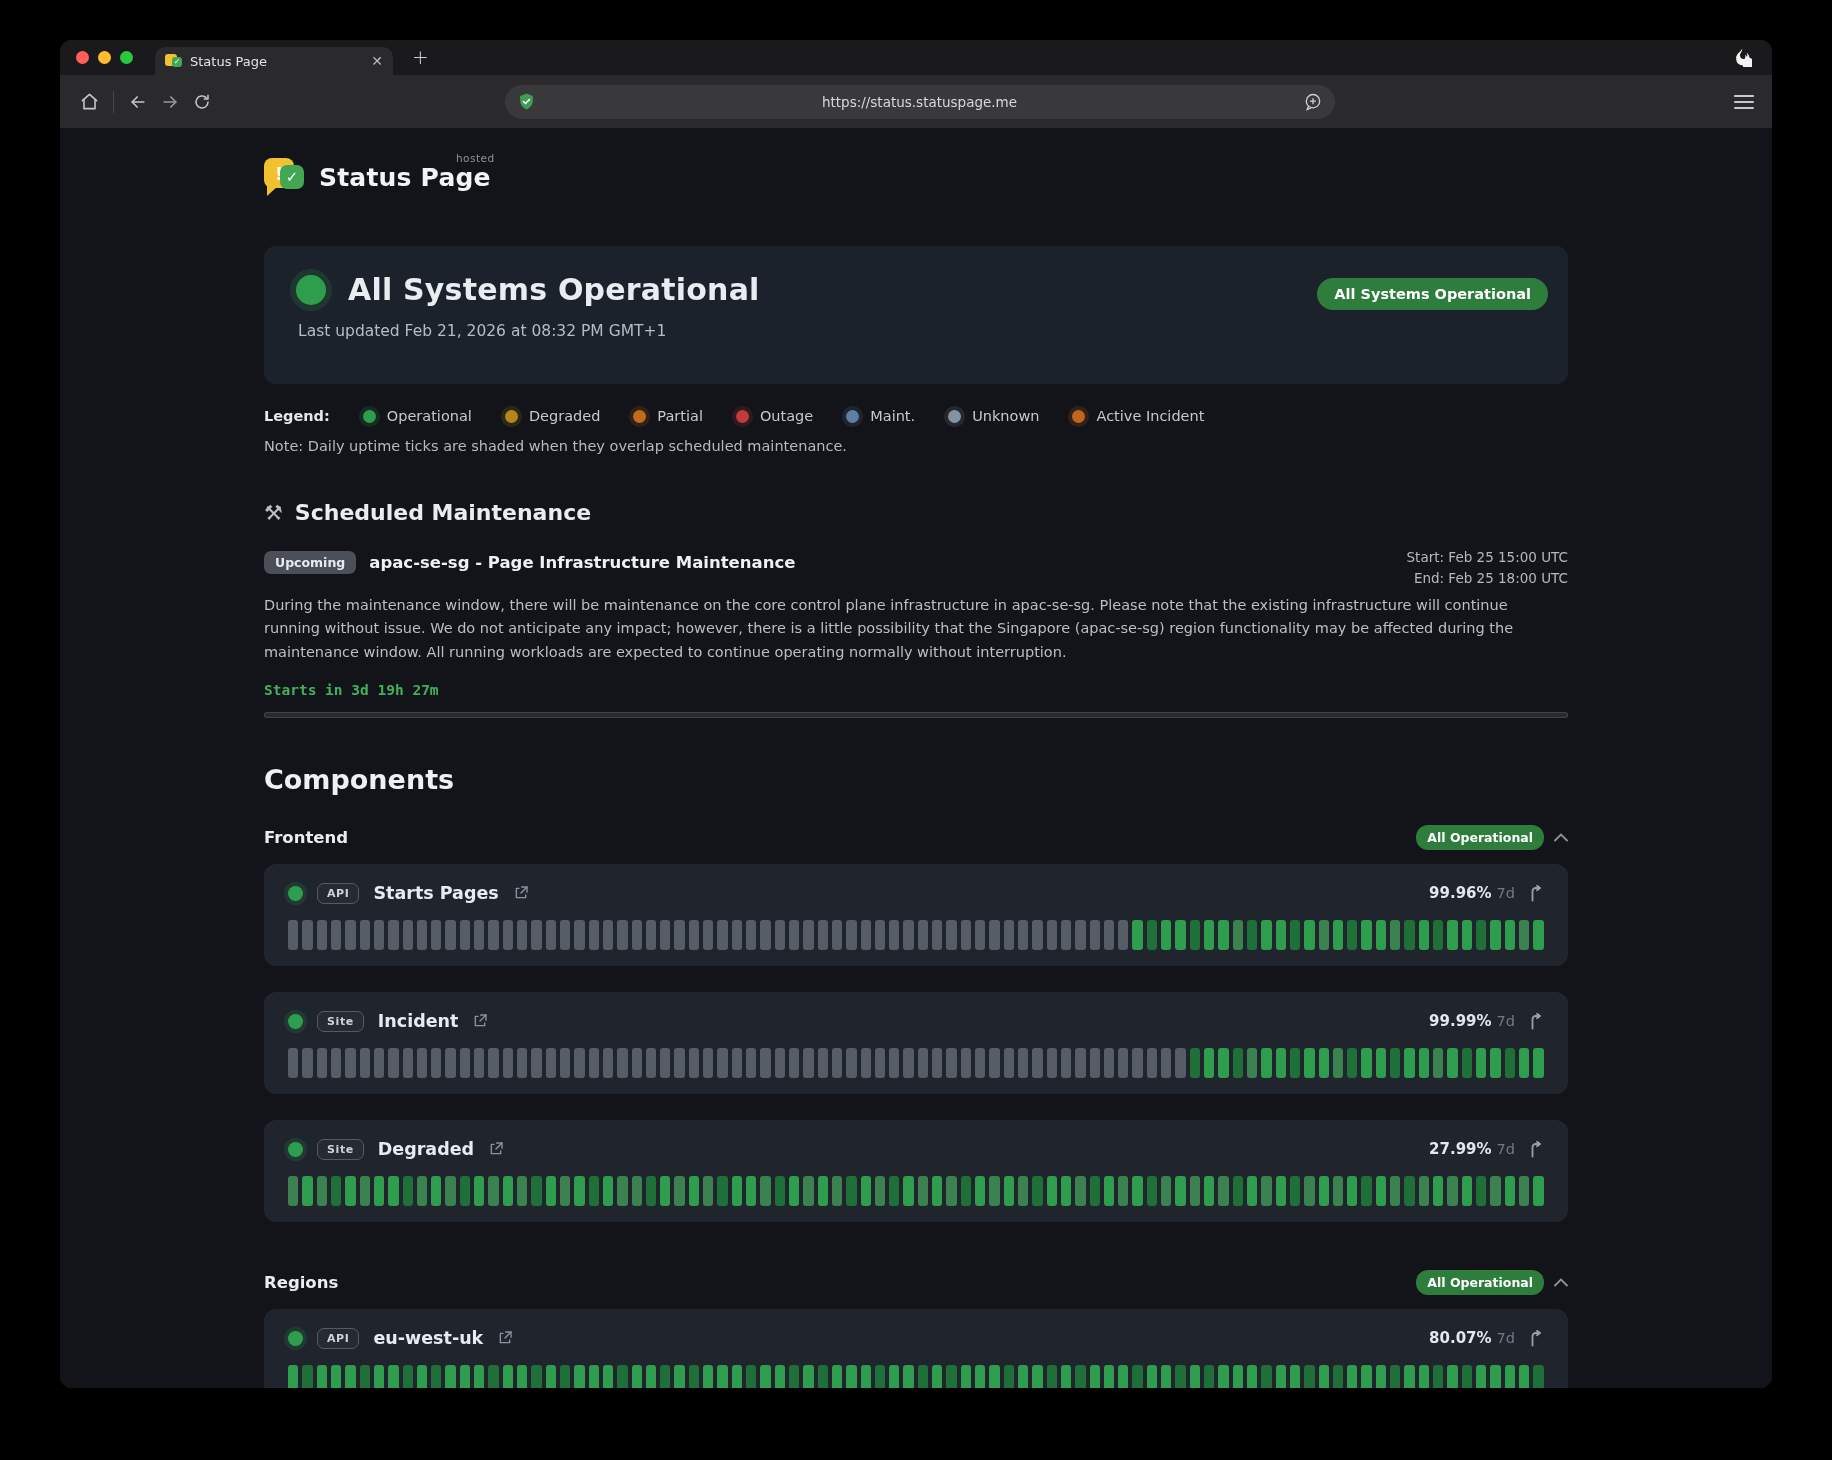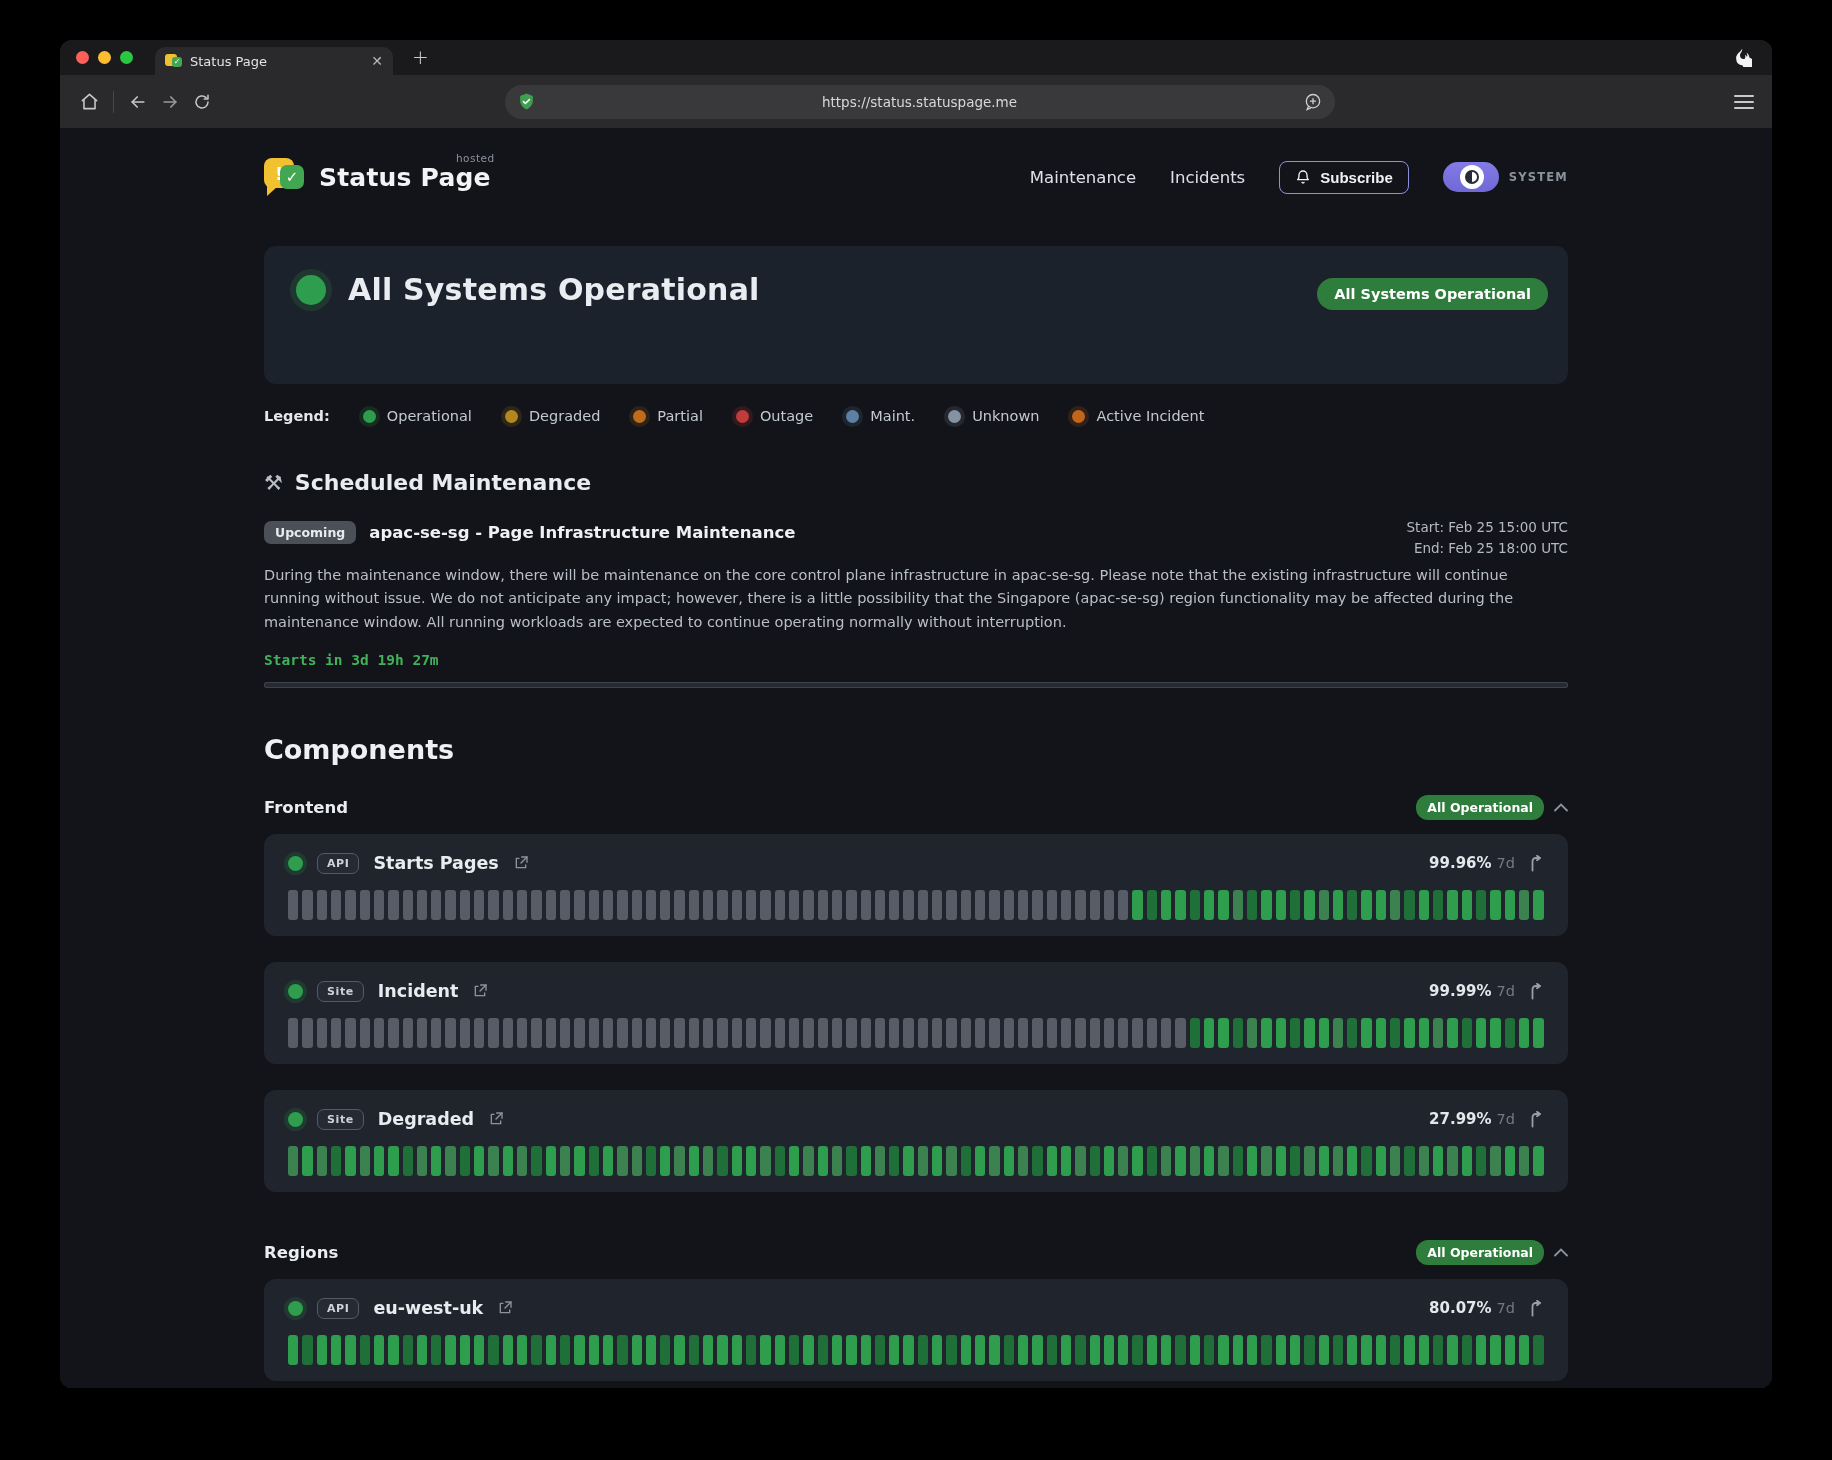--- a/index.html
+++ b/index.html
@@ -198,48 +198,28 @@
         <div class="brand">
           <div class="logo">
             <div class="logo-bubble">!</div>
             <div class="logo-check">✓</div>
           </div>
           <div class="brand-name">
             <span>Status Page</span>
             <span class="brand-tag">hosted</span>
           </div>
         </div>
-        <div class="topnav">
-          <div class="nav-link">Maintenance</div>
-          <div class="nav-link">Incidents</div>
-          <button class="subscribe-btn">
-            <span>
-              <svg width="16" height="16" viewBox="0 0 24 24" fill="none" stroke="#f0f1f6" stroke-width="2" stroke-linecap="round" stroke-linejoin="round">
-                  <path d="M18 9a6 6 0 10-12 0c0 6-2 7-2 7h16s-2-1-2-7"></path>
-                  <path d="M10.5 20a1.8 1.8 0 003 0"></path>
-                </svg>
-            </span>
-            <span>Subscribe</span>
-          </button>
-          <div class="theme-wrap">
-            <div class="toggle">
-              <div class="knob">
-                  <div class="knob-moon"></div>
-                </div>
-            </div>
-            <div class="theme-label">SYSTEM</div>
-          </div>
-        </div>
       </div>
 
       <div class="banner">
         <div class="banner-row">
           <div class="status-dot-lg" style="background: rgb(46, 158, 78); box-shadow: rgba(46, 158, 78, 0.17) 0px 0px 0px 6px;"></div>
           <div class="banner-title">All Systems Operational</div>
         </div>
+        <div class="banner-updated">Last updated Feb 21, 2026 at 08:32 PM GMT+1</div>
         <div class="banner-badge" style="background: rgb(46, 125, 60);">All Systems Operational</div>
       </div>
 
       <div class="legend-row">
         <div class="legend-label">Legend:</div>
         <div class="legend-item">
           <div class="legend-dot" style="background: rgb(46, 158, 78); box-shadow: rgba(46, 158, 78, 0.17) 0px 0px 0px 4px;"></div>
             <span>Operational</span>
         </div>
         <div class="legend-item">
@@ -260,20 +240,21 @@
         </div>
         <div class="legend-item">
           <div class="legend-dot" style="background: rgb(132, 147, 163); box-shadow: rgba(132, 147, 163, 0.17) 0px 0px 0px 4px;"></div>
             <span>Unknown</span>
         </div>
         <div class="legend-item">
           <div class="legend-dot" style="background: rgb(194, 102, 28); box-shadow: rgba(194, 102, 28, 0.17) 0px 0px 0px 4px;"></div>
             <span>Active Incident</span>
         </div>
       </div>
+      <div class="legend-note">Note: Daily uptime ticks are shaded when they overlap scheduled maintenance.</div>
 
       <div class="maint-section">
         <div class="section-title">
           <span class="tools-glyph">⚒</span>
           <span>Scheduled Maintenance</span>
         </div>
         <div class="maint-item">
           <div class="maint-head">
             <span class="upcoming-badge">Upcoming</span>
             <span class="maint-name">apac-se-sg - Page Infrastructure Maintenance</span>

